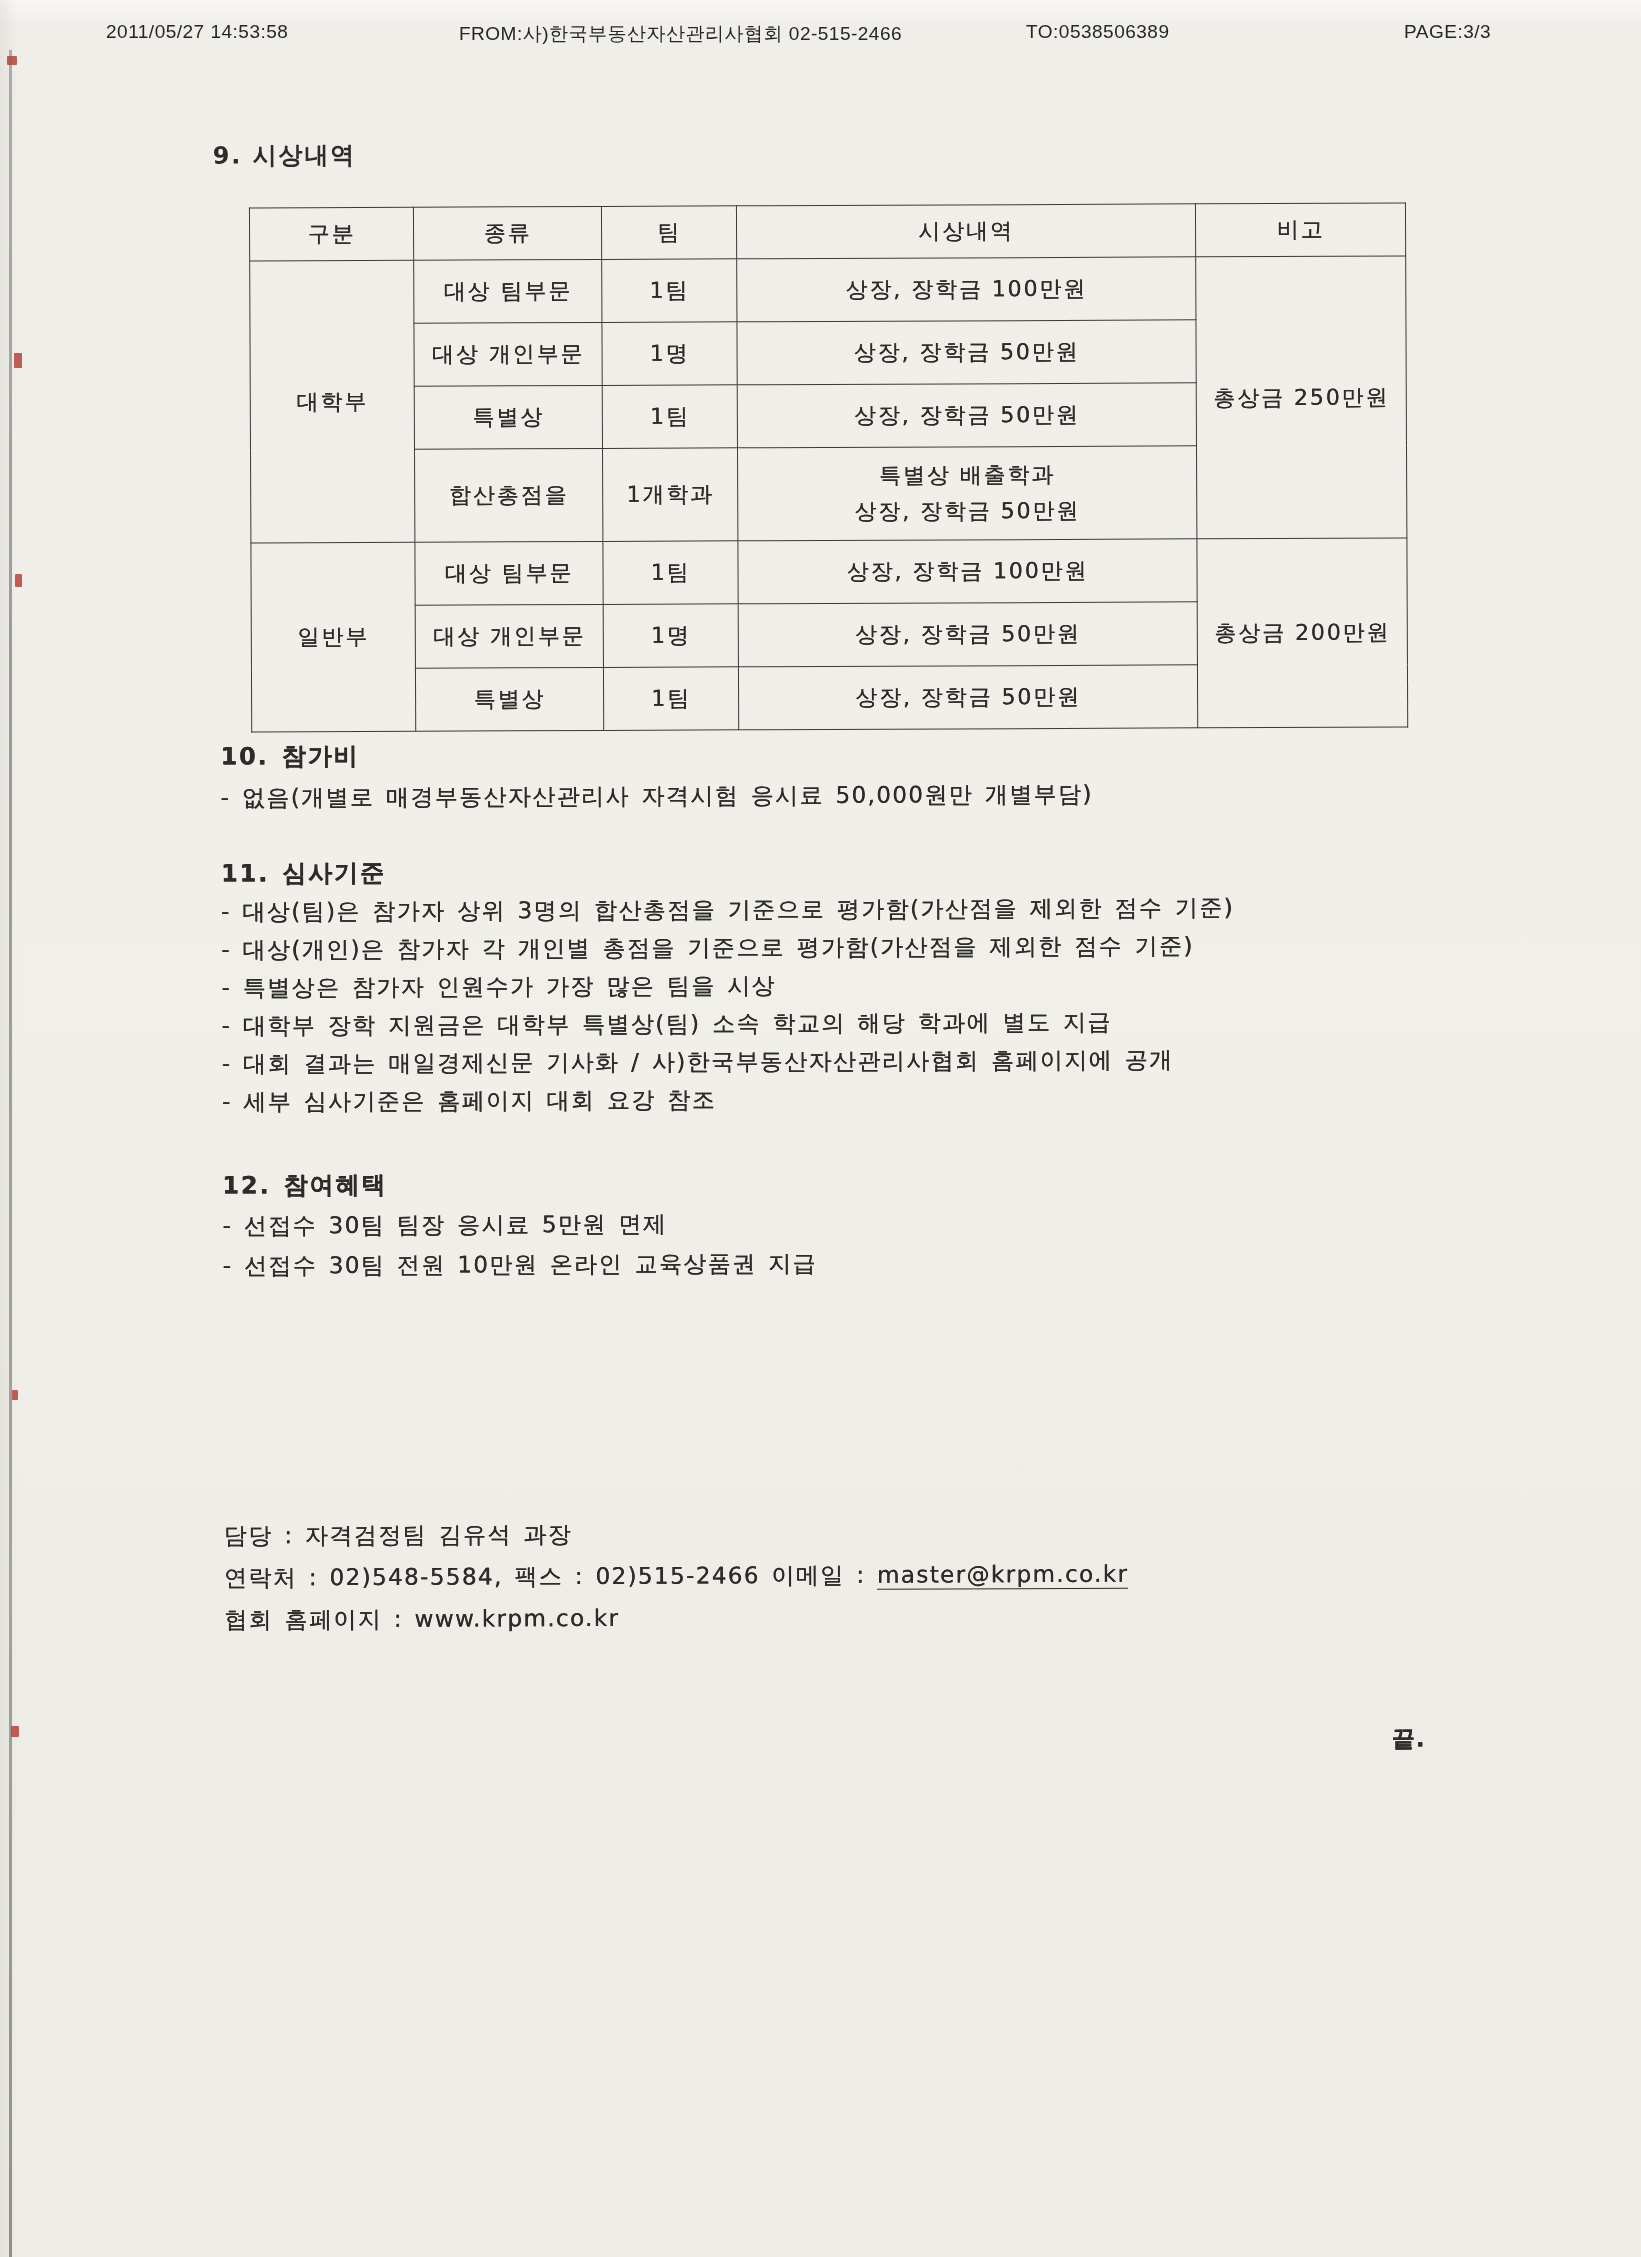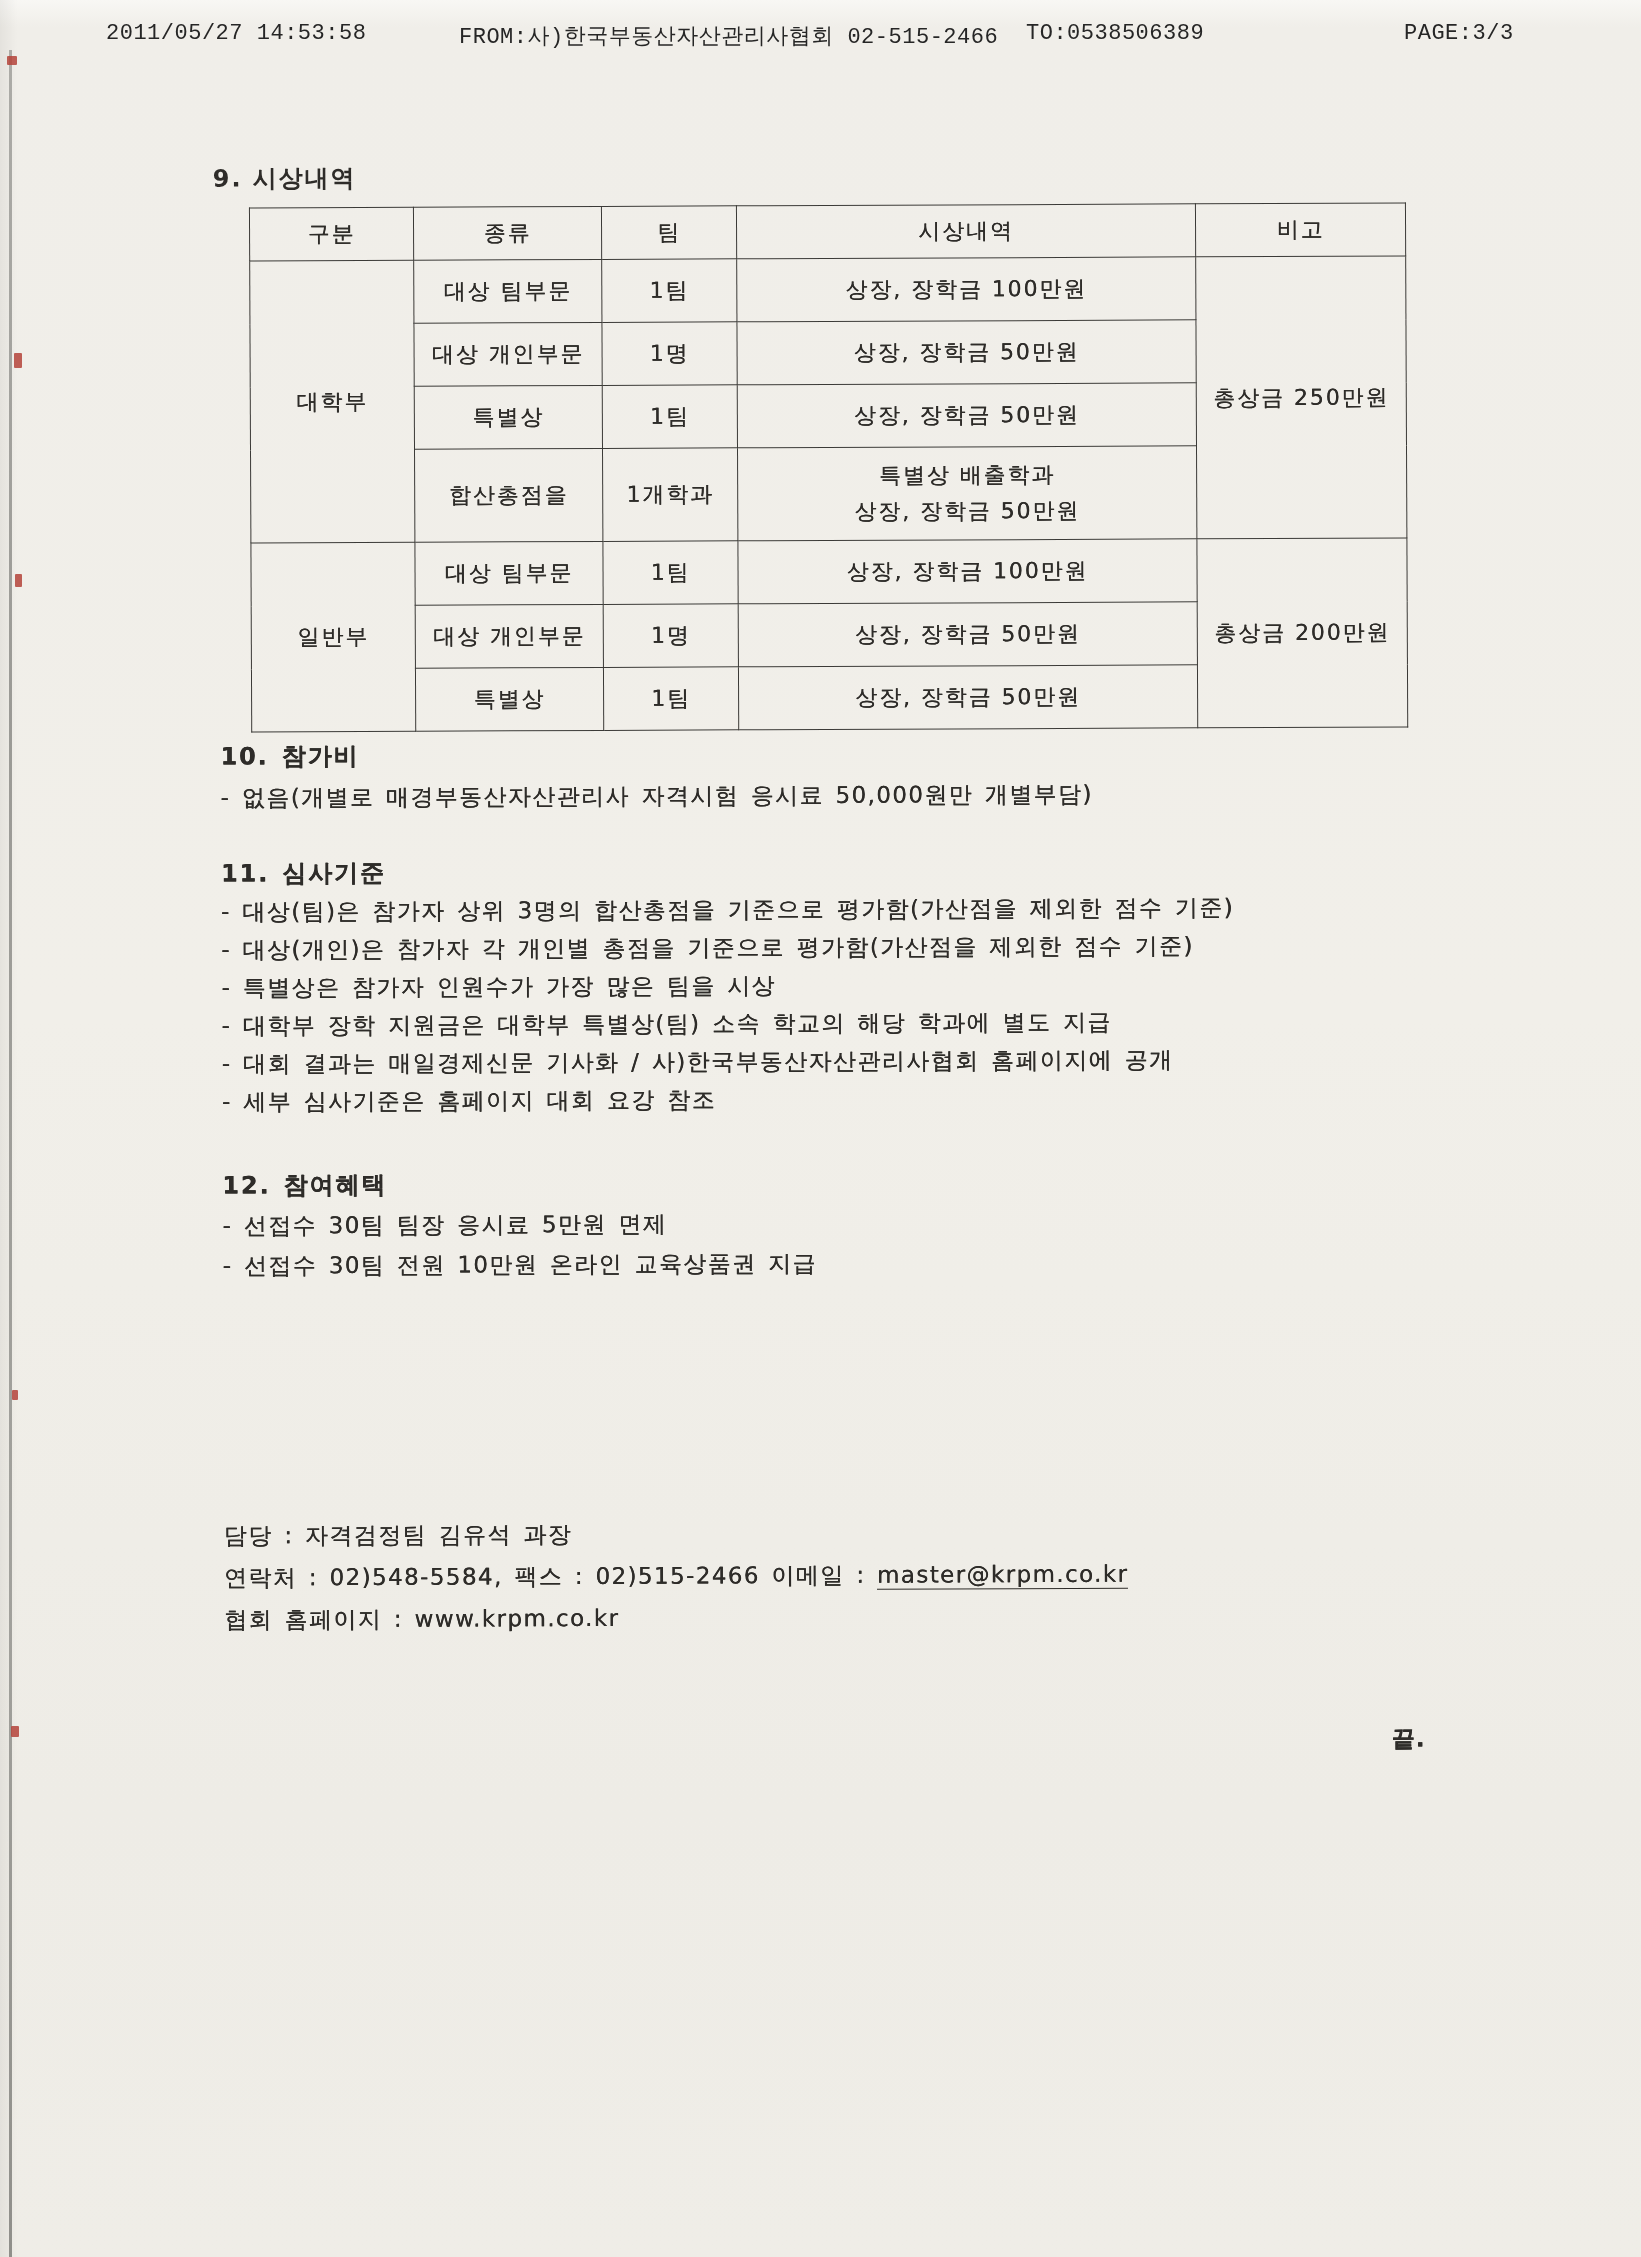--- a/index.html
+++ b/index.html
@@ -22,36 +22,36 @@
   }
   .red-mark{position:absolute;background:#b4433a;opacity:.85;border-radius:1px;}
   .rm1{left:6.8px;top:56px;width:10.6px;height:8.7px;}
   .rm2{left:13.5px;top:353px;width:8.7px;height:14.5px;}
   .rm3{left:14.5px;top:574px;width:7.7px;height:12.6px;}
   .rm4{left:11.6px;top:1390px;width:6.8px;height:9.7px;}
   .rm5{left:10.6px;top:1726px;width:8.7px;height:10.6px;}
 
   .fax-header{
     position:absolute;top:21px;left:0;right:0;height:29px;
-    font-family:Liberation Mono, monospace;
-    font-size:22px;letter-spacing:0.5px;color:#262626;
+    font-family:Liberation Sans, sans-serif;
+    font-size:19px;letter-spacing:0.5px;color:#262626;
   }
   .fax-header span{position:absolute;top:0;white-space:nowrap;}
   .fh-datetime{left:106px;}
   .fh-from{left:459px;}
   .fh-to{left:1026px;}
   .fh-page{left:1404px;}
 
   .doc{position:absolute;left:0;top:0;width:100%;height:100%;transform:rotate(-0.25deg);transform-origin:50% 30%;}
 
   .sec-title{
     position:absolute;margin:0;
     font-size:24px;font-weight:bold;letter-spacing:1.9px;white-space:nowrap;
   }
-  #sec9-title{left:215px;top:160px;}
+  #sec9-title{left:215px;top:137px;}
 
   table.award-table{
     position:absolute;left:251px;top:205px;
     border-collapse:collapse;table-layout:fixed;
     font-size:22px;letter-spacing:1.9px;
   }
   .award-table th,.award-table td{
     border:1.9px solid #3b3a37;
     text-align:center;vertical-align:middle;
     padding:0;white-space:nowrap;

